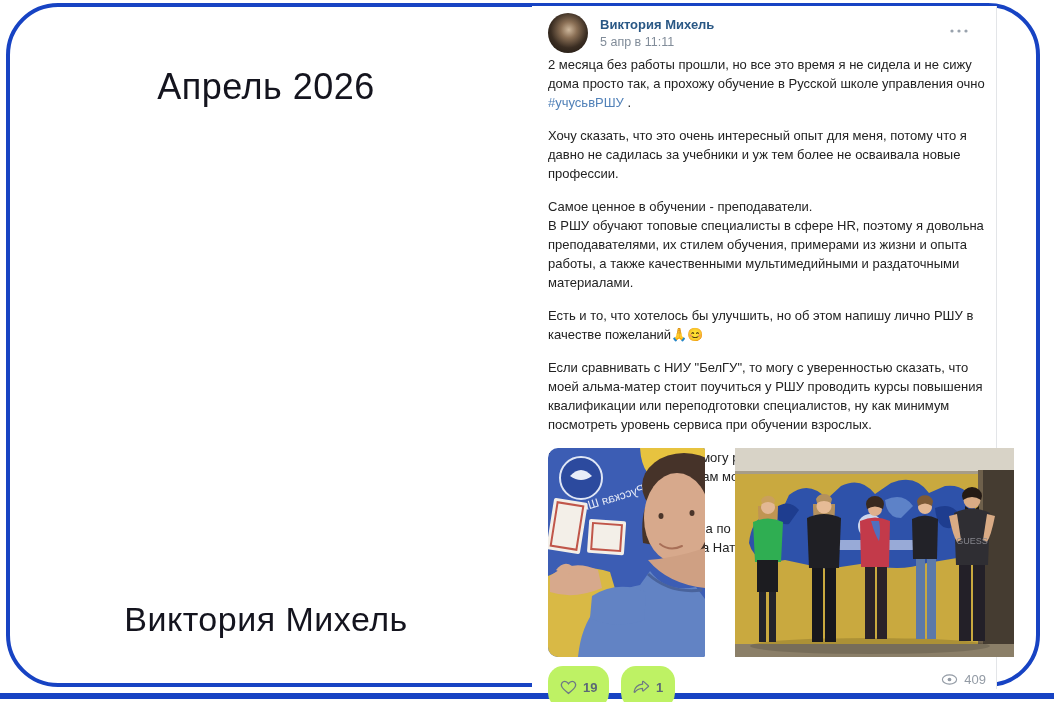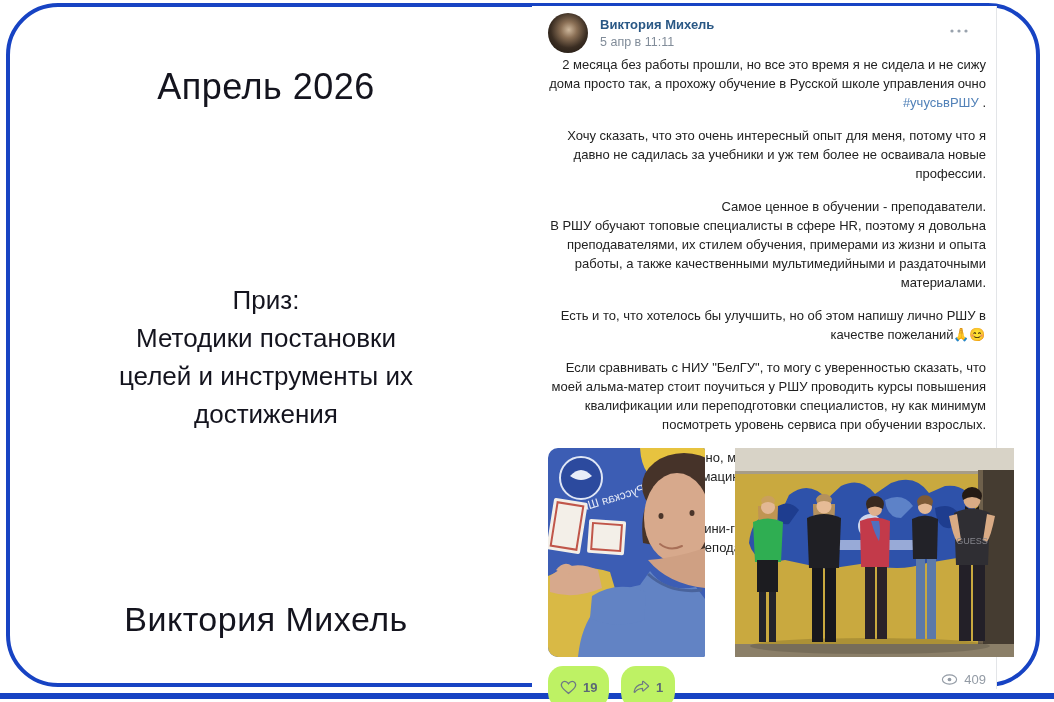--- a/index.html
+++ b/index.html
@@ -30,21 +30,21 @@
     color:#222;font-size:13px;
   }
   .avatar{
     position:absolute;left:16px;top:7px;width:40px;height:40px;border-radius:50%;
     background:radial-gradient(circle at 52% 42%, #cdb79c 0%, #8a6f55 26%, #3a2d22 58%, #16110c 100%);
     cursor:pointer;
   }
   .author-name{position:absolute;left:68px;top:11px;font-weight:bold;color:#2a5885;font-size:13px;cursor:pointer;}
   .post-date{position:absolute;left:68px;top:29px;color:#818c99;font-size:12.5px;cursor:pointer;}
   .menu-btn{position:absolute;right:26px;top:18px;width:22px;height:14px;cursor:pointer;}
-  .post-body{position:absolute;left:16px;top:49px;width:438px;line-height:19px;text-align:right;}
+  .post-body{position:absolute;left:16px;top:49px;width:438px;line-height:19px;}
   .post-body p{margin:0 0 14px 0;}
   .post-body p.tight{margin-bottom:0;}
   a.hashtag{color:#5181b8;text-decoration:none;cursor:pointer;}
   a.ext{color:#2d6cc9;text-decoration:none;cursor:pointer;}
   .photos{position:absolute;left:16px;top:442px;width:438px;height:209px;}
   .photo-left{position:absolute;left:0;top:0;width:157px;height:209px;border-radius:10px 2px 2px 10px;overflow:hidden;cursor:pointer;}
   .photo-right{position:absolute;left:159px;top:0;width:313px;height:209px;border-radius:2px 10px 10px 2px;overflow:hidden;cursor:pointer;padding-left:28px;}
   .photo-left svg,.photo-right svg{display:block;}
   .post-footer{position:absolute;left:16px;top:660px;width:438px;height:28px;}
   .pill{
@@ -58,26 +58,20 @@
   }
 </style>
 </head>
 <body>
 
 <div class="frame"></div>
 <div class="bottom-bar"></div>
 
 <div class="slide-left">
   <div class="month-title">Апрель 2026</div>
-  <div class="prize">
-    <div>Приз:</div>
-    <div>Методики постановки</div>
-    <div>целей и инструменты их</div>
-    <div>достижения</div>
-  </div>
   <div class="slide-author">Виктория Михель</div>
 </div>
 
 <div class="post">
   <div class="avatar"></div>
   <div class="author-name">Виктория Михель</div>
   <div class="post-date">5 апр в 11:11</div>
   <div class="menu-btn">
     <svg width="22" height="14" viewBox="0 0 22 14">
       <circle cx="4" cy="7" r="1.6" fill="#99a2ad"></circle>

